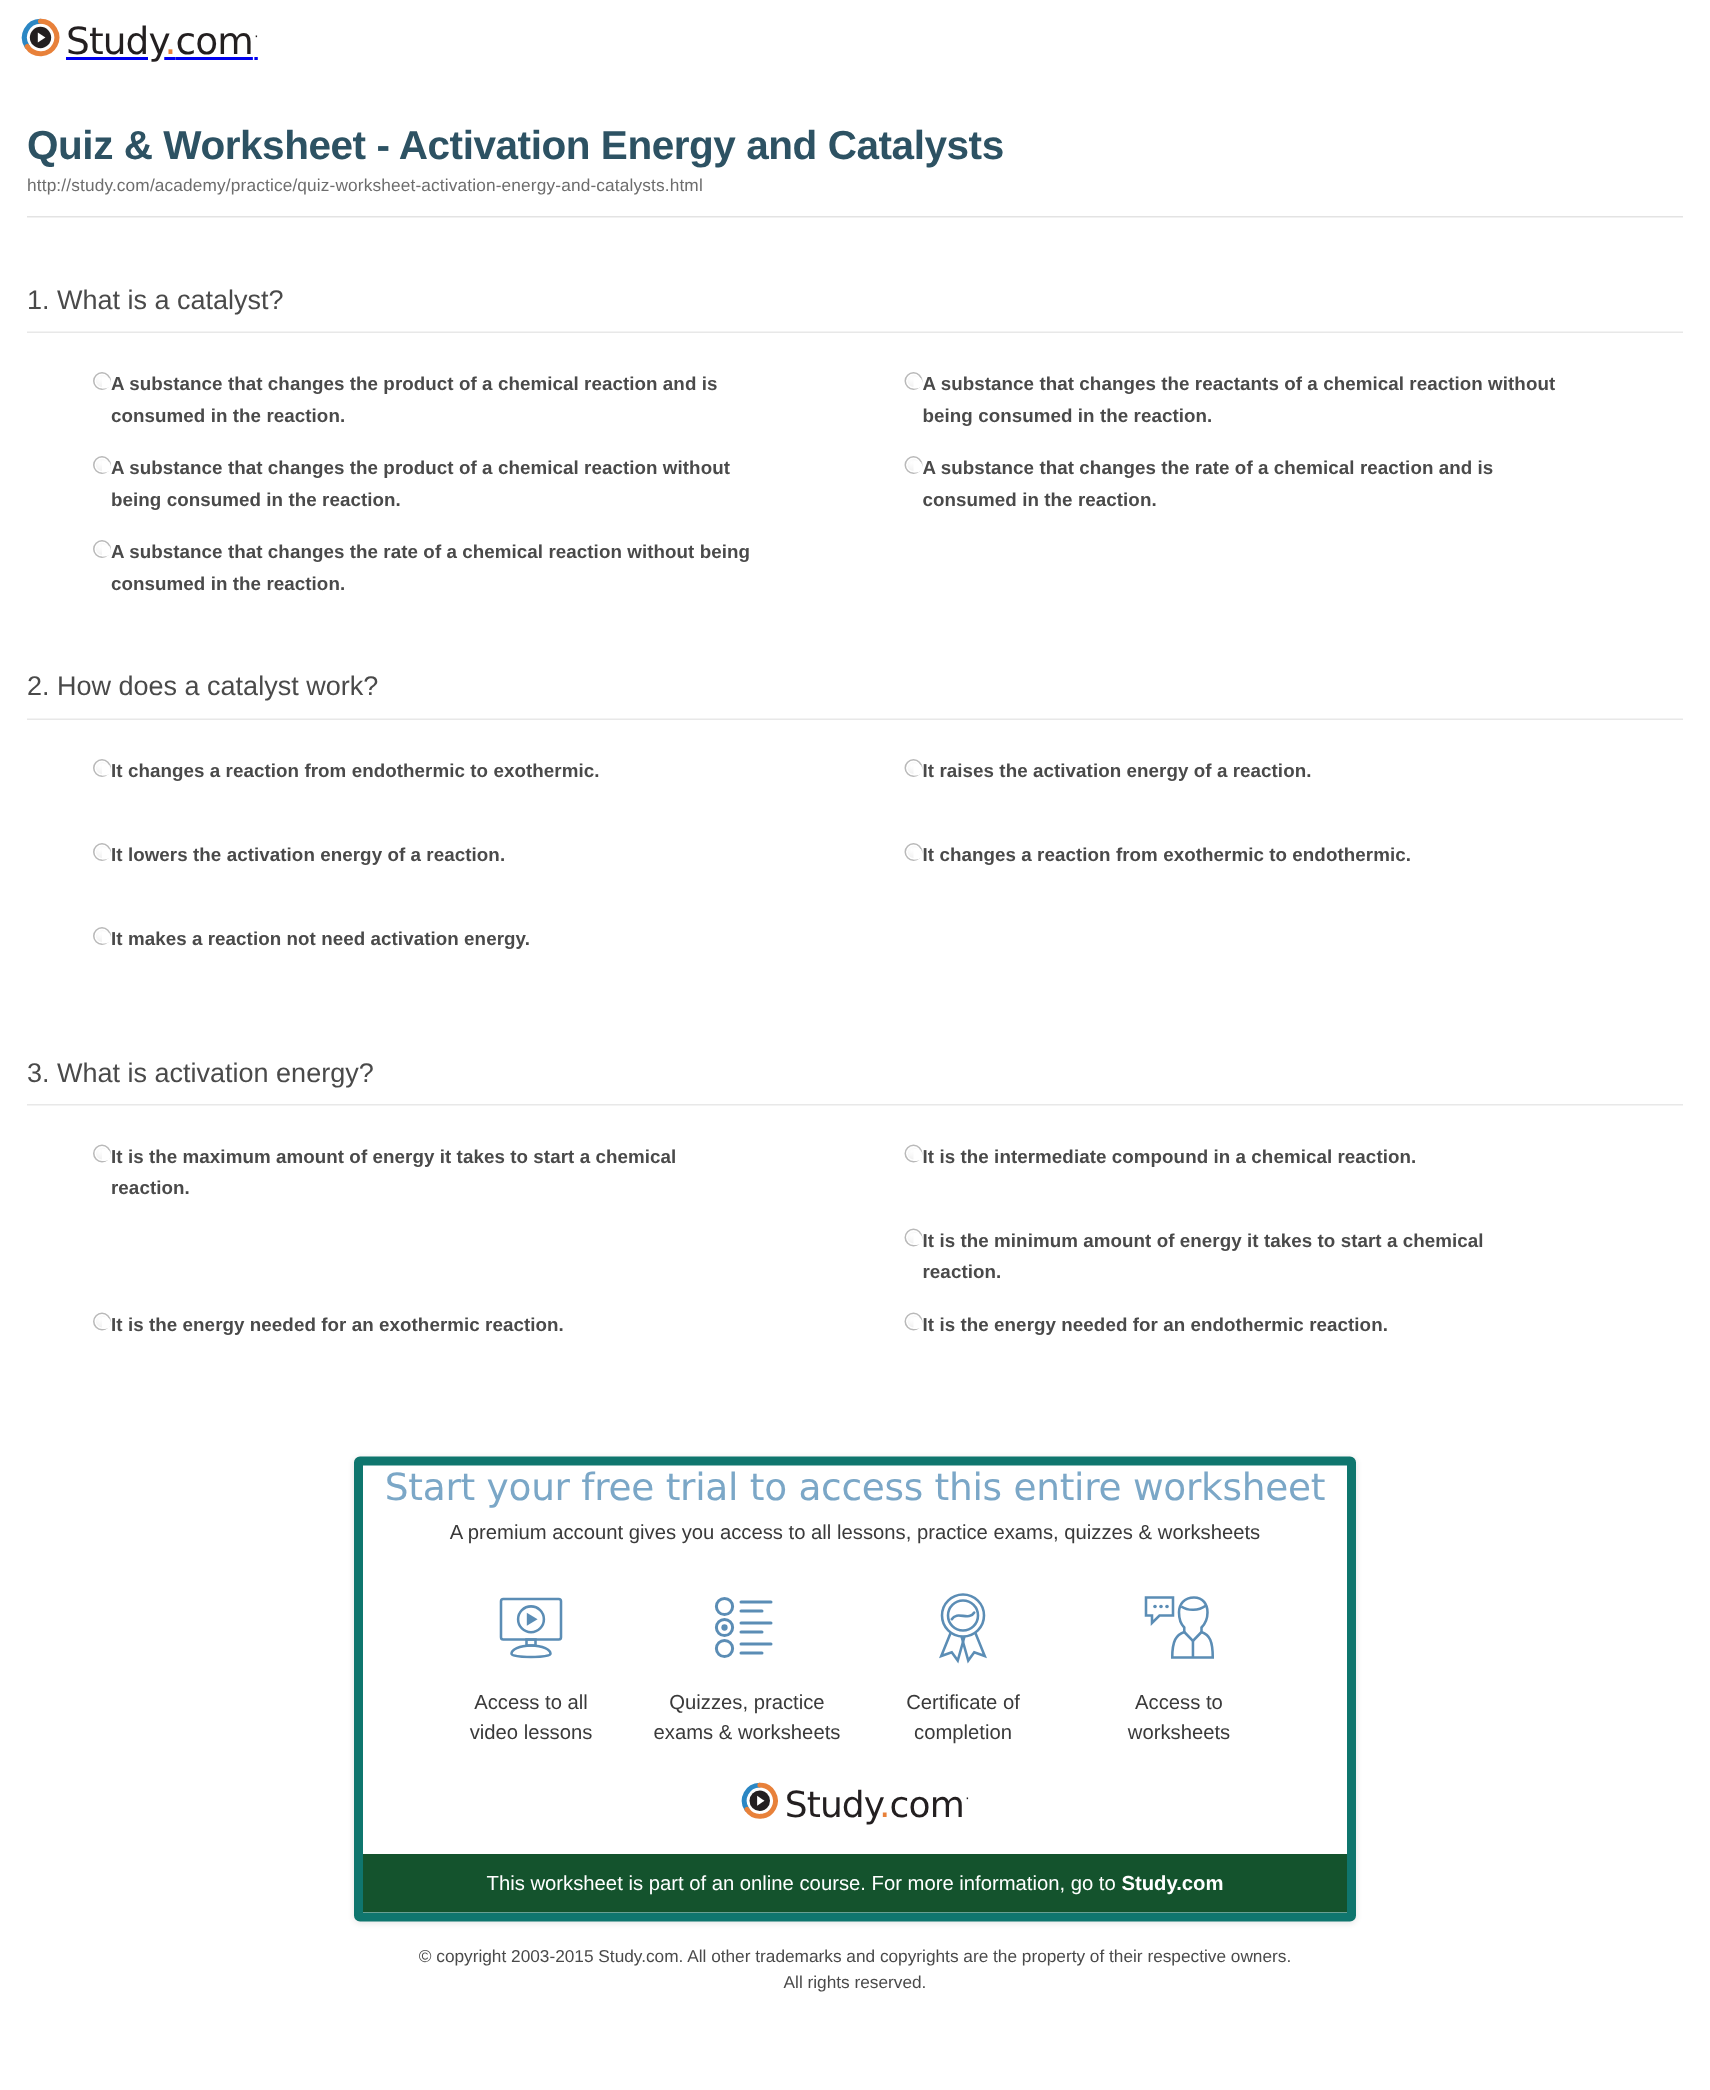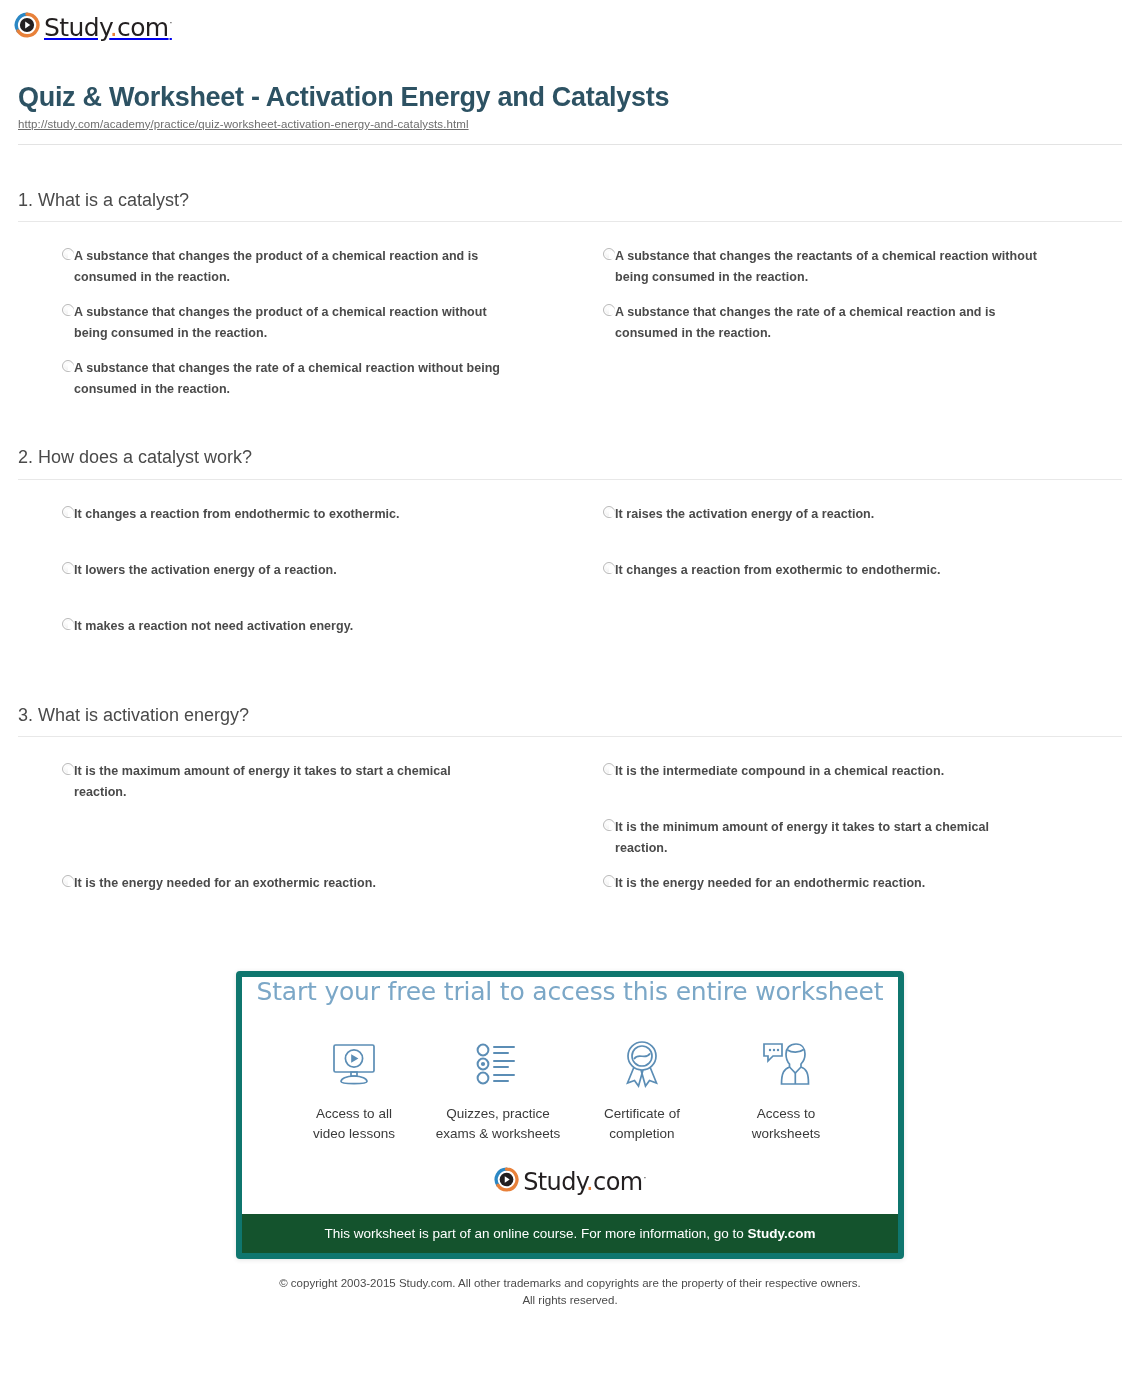--- a/index.html
+++ b/index.html
@@ -54,21 +54,20 @@
     color: #2d5263;
     margin: 0 0 4px 0;
     letter-spacing: -0.3px;
     line-height: 1.18;
   }
   .page-url {
     font-size: 11.5px;
     color: #6d6d6d;
     letter-spacing: 0.1px;
     margin: 0;
-    text-decoration: underline;
   }
   .rule {
     border: 0;
     border-top: 1px solid #e3e3e3;
     margin: 14px 18px 0 18px;
     height: 0;
   }
 
   
   .quiz {
@@ -335,20 +334,21 @@
       </div>
     </div>
   </section>
 
 </div>
 
 <div class="promo-wrap">
   <div class="promo">
 
     <h2 class="promo-title">Start your free trial to access this entire worksheet</h2>
+    <p class="promo-sub">A premium account gives you access to all lessons, practice exams, quizzes &amp; worksheets</p>
 
     <div class="features">
 
       <div class="feature">
         <div class="feature-icon">
           <svg width="52" height="46" viewBox="0 0 52 46" fill="none" stroke="#5b8db5" stroke-width="1.7">
             <rect x="6" y="4" width="40" height="27" rx="1.5"></rect>
             <circle cx="26" cy="17.5" r="8.6"></circle>
             <path d="M23.2 13.2 L30.4 17.5 L23.2 21.8 Z" fill="#5b8db5" stroke="none"></path>
             <path d="M23 31 h6 v4 h-6 z"></path>

